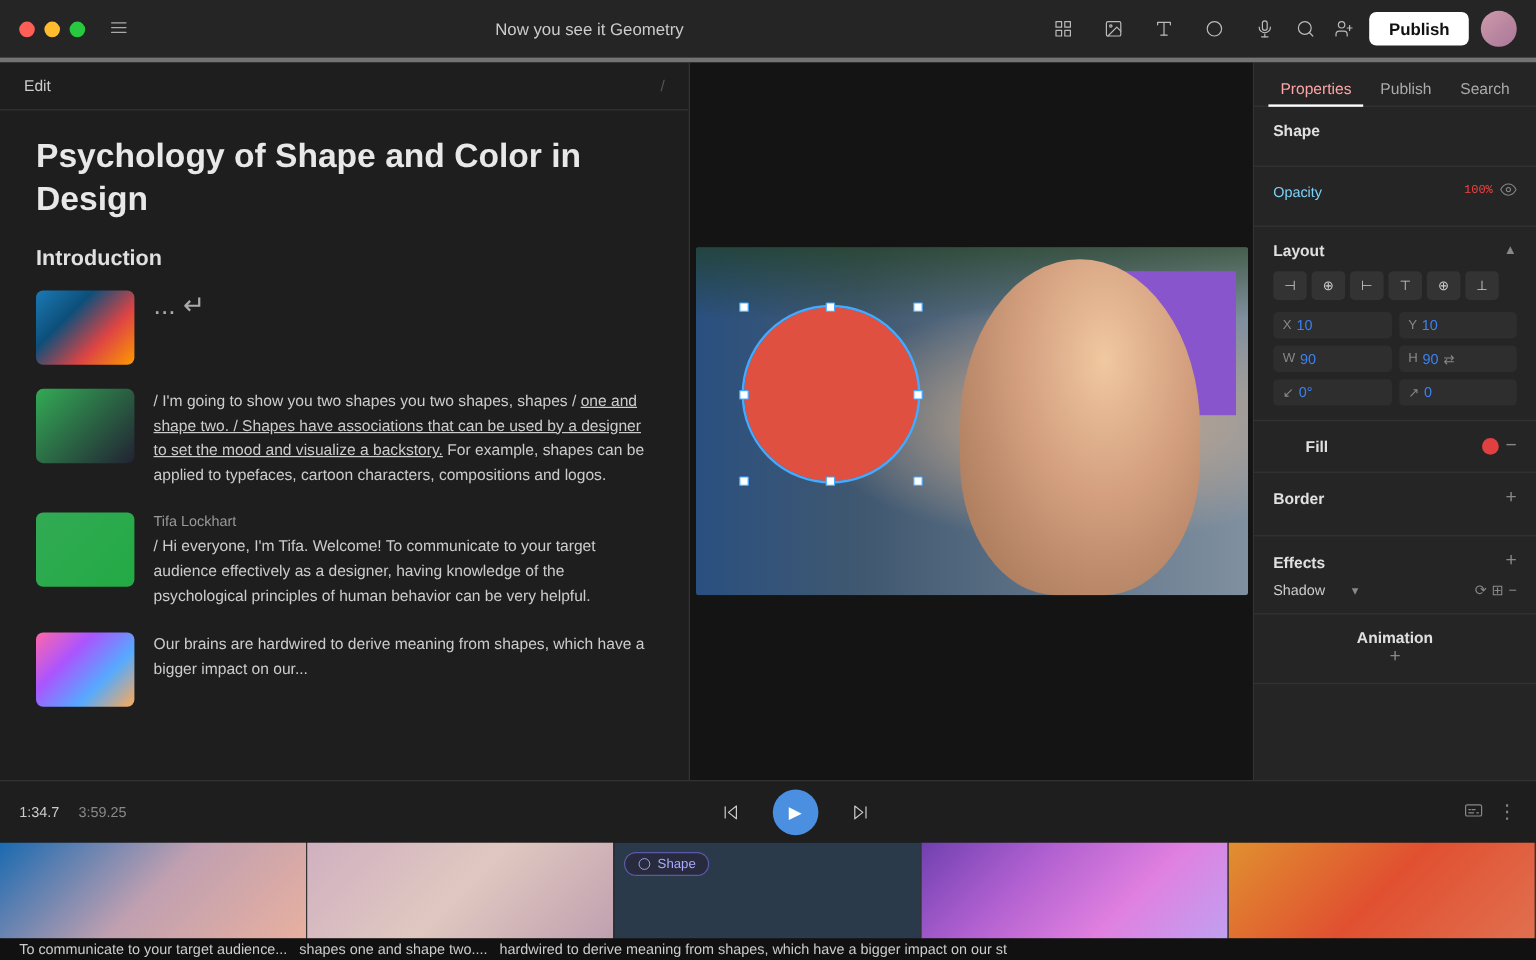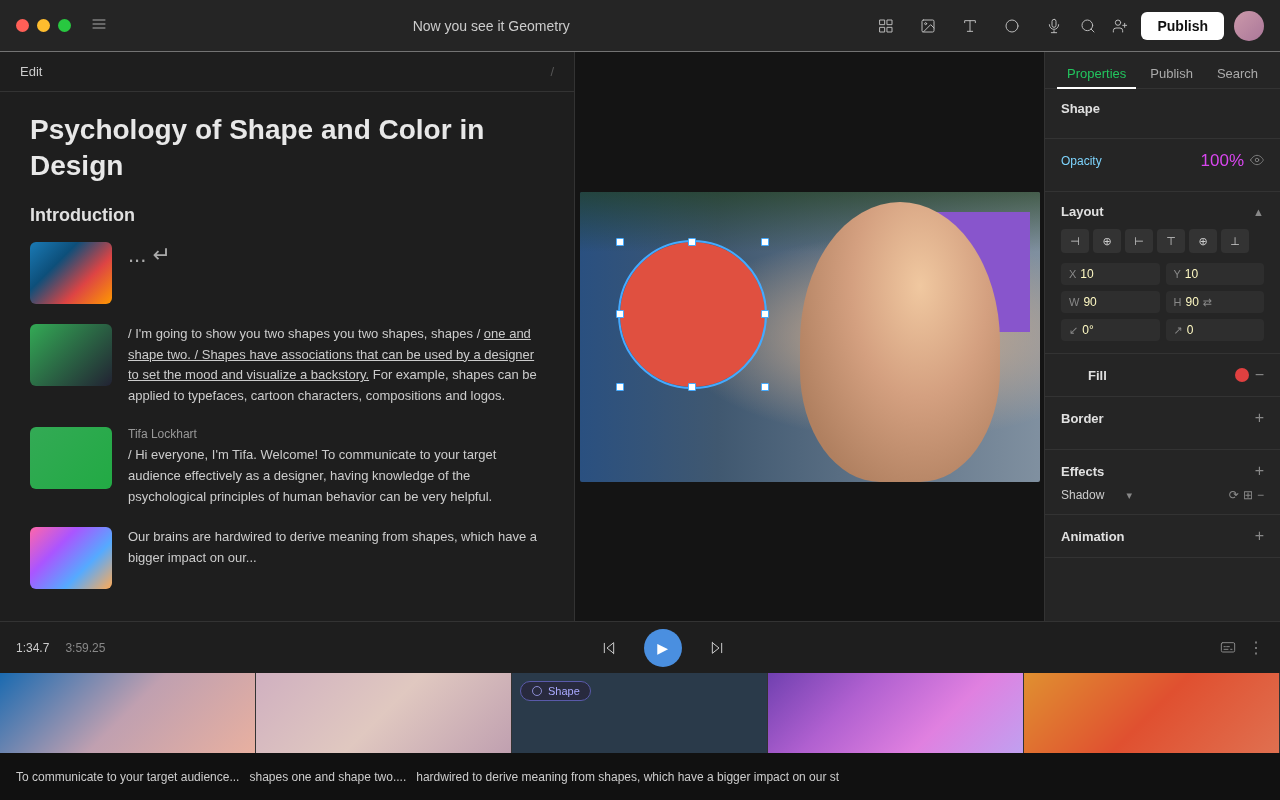--- a/index.html
+++ b/index.html
@@ -16,21 +16,21 @@
     }
 
     
     .topbar {
       background: #252525;
       height: 52px;
       display: flex;
       align-items: center;
       padding: 0 16px;
       gap: 12px;
-      border-bottom: 1px solid #737373;
+      border-bottom: 4px solid #737373;
       flex-shrink: 0;
     }
     .window-controls {
       display: flex;
       gap: 8px;
       align-items: center;
     }
     .wc { width: 13px; height: 13px; border-radius: 50%; }
     .wc-close { background: #ff5f57; }
     .wc-min { background: #ffbd2e; }
@@ -270,21 +270,21 @@
     }
     .panel-tab {
       padding: 6px 10px;
       font-size: 13px;
       color: #aaa;
       cursor: pointer;
       border-bottom: 2px solid transparent;
       margin-bottom: -1px;
     }
     .panel-tab.active {
-      color: #22c55e;
+      color: #fca5a5;
       border-bottom: 2px solid #fff;
     }
 
     .panel-section {
       padding: 12px 16px;
       border-bottom: 1px solid #333;
     }
     .section-header {
       display: flex;
       align-items: center;
@@ -299,21 +299,21 @@
     .chevron-icon { color: #888; font-size: 11px; cursor: pointer; }
     .plus-icon { color: #888; font-size: 16px; cursor: pointer; }
 
     .prop-row {
       display: flex;
       align-items: center;
       justify-content: space-between;
       margin-bottom: 8px;
     }
     .prop-label { font-size: 12px; color: #7dd3fc; }
-    .prop-value { font-size: 17px; color: #d946ef; }
+    .prop-value { font-size: 10px; color: #ef4444; font-family: Liberation Mono, monospace; }
     .prop-value-right { display: flex; align-items: center; gap: 6px; }
     .eye-icon { color: #888; cursor: pointer; }
 
     .layout-align-row {
       display: flex;
       gap: 4px;
       margin-bottom: 10px;
       flex-wrap: wrap;
     }
     .align-btn {
@@ -336,21 +336,21 @@
     }
     .coord-item {
       display: flex;
       align-items: center;
       gap: 4px;
       background: #2e2e2e;
       border-radius: 4px;
       padding: 4px 8px;
     }
     .coord-label { font-size: 11px; color: #888; }
-    .coord-val { font-size: 12px; color: #fef9c3; }
+    .coord-val { font-size: 12px; color: #3b82f6; }
     .link-icon { color: #888; font-size: 11px; cursor: pointer; }
 
     .angle-row {
       display: flex;
       gap: 6px;
     }
     .angle-item {
       display: flex;
       align-items: center;
       gap: 4px;
@@ -388,20 +388,21 @@
     }
     .shadow-label { font-size: 12px; color: #ccc; }
     .shadow-type { font-size: 11px; color: #888; cursor: pointer; }
     .shadow-icons { display: flex; gap: 4px; margin-left: auto; align-items: center; }
     .shadow-icon-btn { color: #888; font-size: 12px; cursor: pointer; }
 
     .animation-row {
       display: flex;
       align-items: center;
       justify-content: space-between;
+      flex-direction: column;
     }
 
     
     .bottom-bar {
       background: #1e1e1e;
       height: 52px;
       display: flex;
       align-items: center;
       padding: 0 16px;
       gap: 16px;
@@ -474,21 +475,21 @@
       color: #aaf;
       display: flex;
       align-items: center;
       gap: 5px;
     }
     .ts-4 { background: linear-gradient(135deg, #7040b0, #b060d0, #e080e0, #c0a0f0); }
     .ts-5 { background: linear-gradient(135deg, #e09030, #e05030, #e07050); }
 
     
     .caption-bar {
-      height: 47px;
+      height: 18px;
       background: #111;
       display: flex;
       align-items: center;
       overflow: hidden;
       flex-shrink: 0;
     }
     .caption-text {
       font-size: 12px;
       color: #ccc;
       white-space: nowrap;

